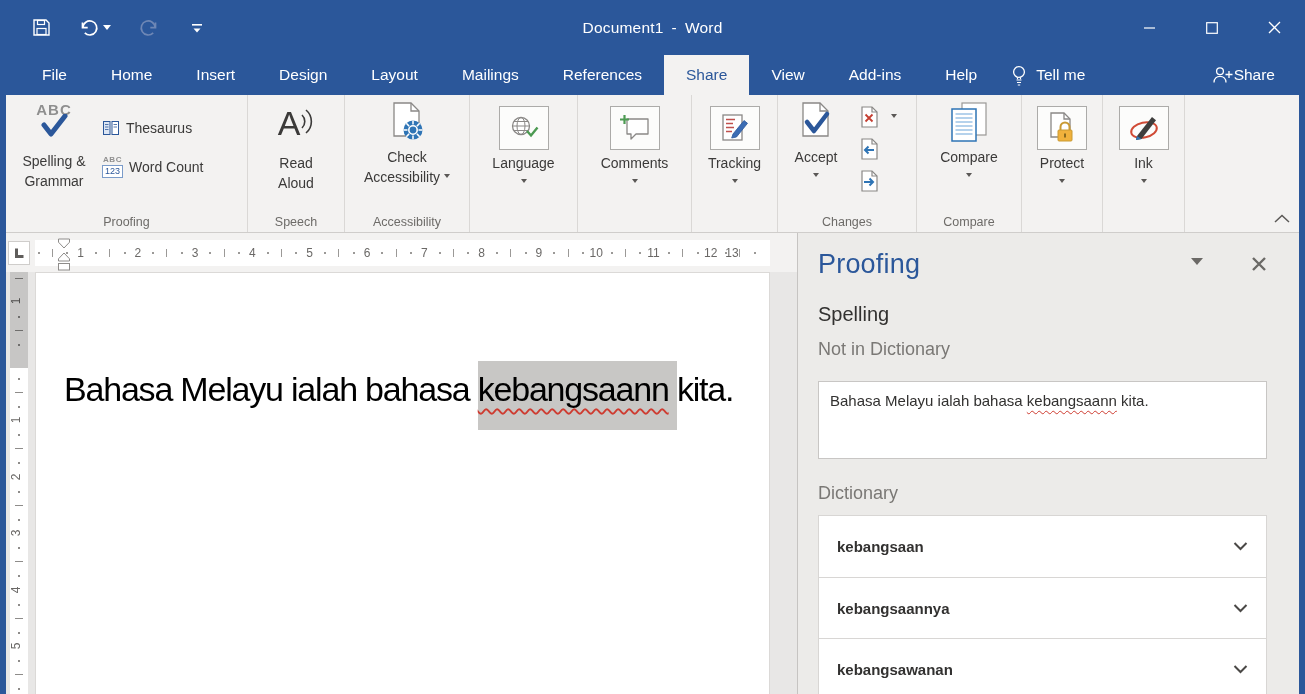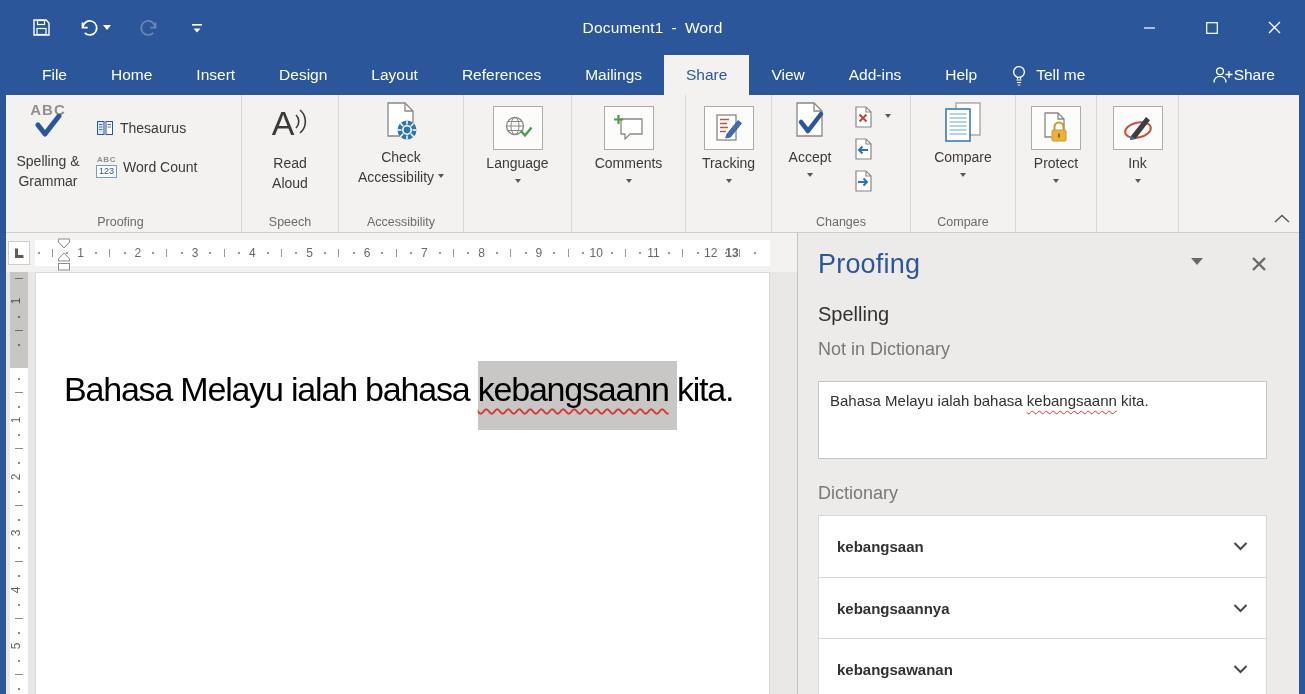--- a/index.html
+++ b/index.html
@@ -15,21 +15,21 @@
 
   
   .tabrow{position:absolute;left:0;top:55px;width:1305px;height:40px;background:#2B579A;display:flex;align-items:stretch}
   .tabs{display:flex;margin-left:20px}
   .tab{padding:0 22px;line-height:40px;font-size:15.5px;color:#fff;white-space:nowrap;cursor:default}
   .tab.active{background:#F3F2F1;color:#2B579A}
   .tellme{display:flex;align-items:center;gap:9px;margin-left:12px;color:#fff;font-size:15.5px}
   .share{position:absolute;right:30px;top:55px;height:40px;display:flex;align-items:center;gap:0;color:#fff;font-size:15.5px}
 
   
-  .ribbon{position:absolute;left:0;top:95px;width:1305px;height:138px;background:#F3F2F1;border-bottom:1px solid #CFCDCB;display:flex;}
+  .ribbon{position:absolute;left:0;top:95px;width:1305px;height:138px;background:#F3F2F1;border-bottom:1px solid #CFCDCB;display:flex;padding-left:6px}
   .rgroup{position:relative;height:100%;border-right:1px solid #DAD8D6;flex:0 0 auto}
   .glabel{position:absolute;bottom:3px;left:0;right:0;text-align:center;font-size:12.5px;color:#6D6B68}
   .gc{display:flex;height:119px}
   .bigbtn{display:flex;flex-direction:column;align-items:center;padding-top:7px;height:119px}
   .blabel{font-size:14px;color:#3B3A39;line-height:20px;text-align:center;margin-top:3px}
   .caret{display:inline-block;width:0;height:0;border:3.5px solid transparent;border-top:4.5px solid #5A5856;margin-top:6px}
   .caret.inline{margin:0 0 1px 4px}
   .smallcol{display:flex;flex-direction:column;margin-top:22px;gap:17px}
   .smallbtn{display:flex;align-items:center;gap:6px;font-size:14px;color:#3B3A39;height:22px}
   .iconbox{width:50px;height:44px;border:1px solid #ACABA9;background:#FCFCFB;display:flex;align-items:center;justify-content:center;margin-top:4px}
@@ -144,22 +144,22 @@
   </div>
 </div>
 
 <div class="tabrow">
   <div class="tabs">
     <span class="tab">File</span>
     <span class="tab">Home</span>
     <span class="tab">Insert</span>
     <span class="tab">Design</span>
     <span class="tab">Layout</span>
+    <span class="tab">Mailings</span>
     <span class="tab">References</span>
-    <span class="tab">Mailings</span>
     <span class="tab active">Share</span>
     <span class="tab">View</span>
     <span class="tab">Add-ins</span>
     <span class="tab">Help</span>
   </div>
   <div class="tellme">
     <svg width="16" height="21" viewBox="0 0 16 21">
         <circle cx="8" cy="7" r="5.4" fill="none" stroke="#fff" stroke-width="1.3"></circle>
         <path d="M5.5 15h5M6 17.5h4M6.8 20h2.4" stroke="#fff" stroke-width="1.2"></path>
         <path d="M6.5 12.2v2M9.5 12.2v2" stroke="#fff" stroke-width="1.1"></path>
@@ -396,21 +396,21 @@
         <span class="hnum" style="left: 160.1px;">3</span>
         <span class="hnum" style="left: 217.4px;">4</span>
         <span class="hnum" style="left: 274.7px;">5</span>
         <span class="hnum" style="left: 332px;">6</span>
         <span class="hnum" style="left: 389.3px;">7</span>
         <span class="hnum" style="left: 446.6px;">8</span>
         <span class="hnum" style="left: 503.9px;">9</span>
         <span class="hnum" style="left: 561.2px;">10</span>
         <span class="hnum" style="left: 618.5px;">11</span>
         <span class="hnum" style="left: 675.8px;">12</span>
-        <span class="hnum" style="left: 697px; font-weight: bold;">13</span>
+        <span class="hnum" style="left: 697px;">13</span>
         <i class="hdot" style="left: 2.5px;"></i>
         <i class="hbar" style="left: 16.85px;"></i>
         <i class="hdot" style="left: 31.2px;"></i>
         <i class="hdot" style="left: 59.8px;"></i>
         <i class="hbar" style="left: 74.15px;"></i>
         <i class="hdot" style="left: 88.5px;"></i>
         <i class="hdot" style="left: 117.1px;"></i>
         <i class="hbar" style="left: 131.45px;"></i>
         <i class="hdot" style="left: 145.8px;"></i>
         <i class="hdot" style="left: 174.4px;"></i>

